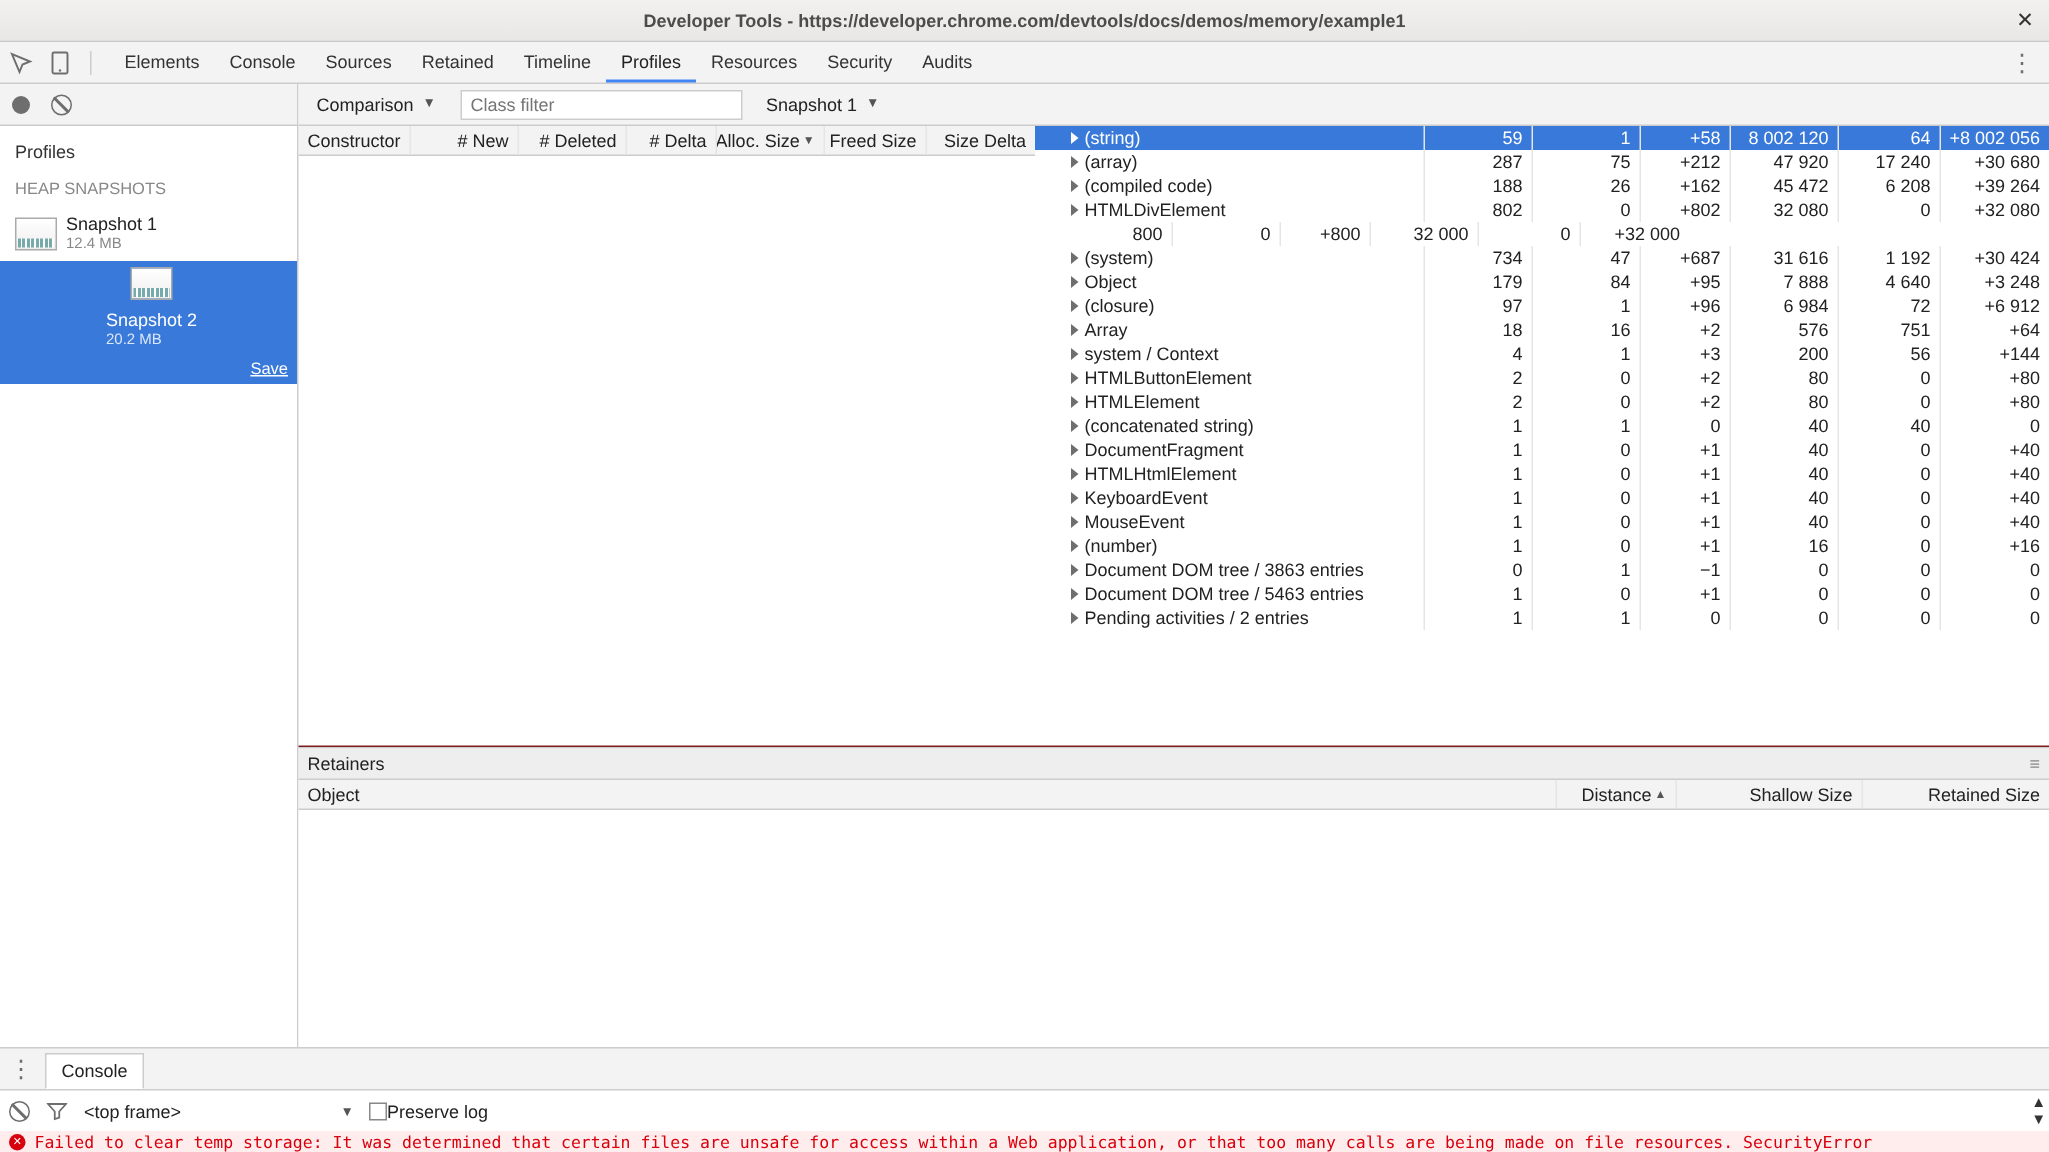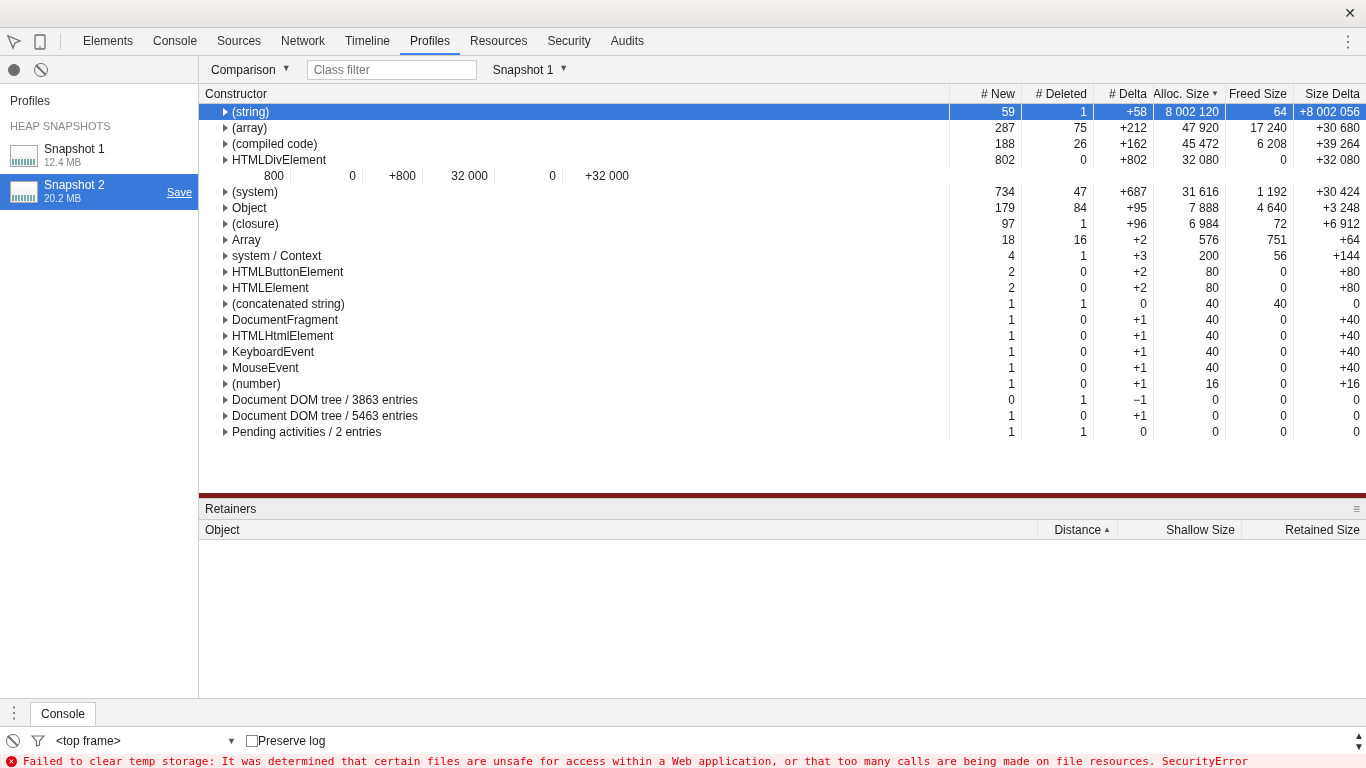--- a/index.html
+++ b/index.html
@@ -17,33 +17,33 @@
   .main { display: flex; height: calc(768px - 28px - 28px - 28px - 28px - 14px); }
   .sidebar { width: 199px; border-right: 1px solid #ccc; background: #fff; display: flex; flex-direction: column; }
   .sidebar-top { height: 28px; border-bottom: 1px solid #ccc; background: #f3f3f3; display: flex; align-items: center; padding: 0 8px; gap: 14px; }
   .circle { width: 12px; height: 12px; border: 1px solid #6e6e6e; border-radius: 50%; }
   .circle.filled { background: #6e6e6e; }
   .stop-icon { width:14px; height:14px; border:1.5px solid #6e6e6e; border-radius:50%; position:relative;}
   .stop-icon::after{content:"";position:absolute;width:14px;height:1.5px;background:#6e6e6e;top:5px;left:-1px;transform:rotate(45deg);}
   .sidebar-title { padding: 10px 10px 4px; color: #333; }
   .sidebar-cat { padding: 8px 10px 6px; color: #888; font-size: 11px; }
   .snapshot { display: flex; align-items: center; padding: 4px 6px 4px 10px; gap: 6px; cursor: default; }
-  .snapshot.selected { background: #3879d9; color: #fff; }
+  .snapshot.selected { background: #3879d9; color: #fff; flex-direction: column; }
   .snapshot .thumb { width: 28px; height: 22px; background: linear-gradient(#fff,#eee); border:1px solid #aaa; position:relative; }
   .snapshot .thumb::after{content:"";position:absolute;bottom:1px;left:1px;right:1px;height:6px;background:repeating-linear-gradient(90deg,#7aa,#7aa 2px,#fff 2px,#fff 3px);}
   .snapshot .meta { display:flex; flex-direction:column; line-height:14px; }
   .snapshot .size { font-size:10px; color:#888; }
   .snapshot.selected .size { color: #dbe7fb; }
   .snapshot .save { margin-left:auto; text-decoration: underline; color:#fff; font-size:11px; }
   .content { flex:1; display:flex; flex-direction:column; min-width:0; }
   .filterbar { height:28px; border-bottom:1px solid #ccc; background:#f3f3f3; display:flex; align-items:center; padding:0 8px; gap:12px; }
   .select { display:flex; align-items:flex-start; gap:6px; padding:2px 4px; }
   .select .tri { font-size:9px; color:#555; }
-  .classfilter { width: 170px; height:20px; border:1px solid #ccc; background:#fff; padding:0 6px; color:#999; font-size:12px; }
-  .table-wrap { flex:1; overflow:hidden; border-bottom:5px solid #7f1d1d; display:flex; flex-direction:column; }
+  .classfilter { width: 188px; height:20px; border:1px solid #ccc; background:#fff; padding:0 6px; color:#999; font-size:12px; }
+  .table-wrap { flex:1; overflow:hidden; border-bottom:1px solid #7f1d1d; display:flex; flex-direction:row; }
   .thead, .trow { display:flex; }
   .thead { background:#f3f3f3; border-bottom:1px solid #ccc; height:20px; }
   .th, .td { border-right:1px solid #e5e5e5; padding:2px 6px; overflow:hidden; white-space:nowrap; text-overflow:ellipsis; display:flex; align-items:center; }
   .th { color:#222; }
   .th.sort::after { content:" ▼"; font-size:8px; color:#555; margin-left:2px;}
   .num { justify-content:flex-end; }
   .c0 { flex:1; min-width:0; }
   .c1 { width:72px; }
   .c2 { width:72px; }
   .c3 { width:60px; }
@@ -72,20 +72,21 @@
   .chk { width:12px;height:12px;border:1px solid #888;}
   .console-err { height:14px; background:#ffecec; color:#d8000c; font-family: Menlo, Consolas, monospace; font-size:11px; padding:0 6px; overflow:hidden; white-space:nowrap; display:flex; align-items:center; gap:6px;}
   .err-badge{width:11px;height:11px;border-radius:50%;background:#d8000c;color:#fff;font-size:9px;line-height:11px;text-align:center;}
   .scroll-ind{position:absolute;right:2px;bottom:16px;font-size:10px;color:#333;}
   svg{display:block;}
 </style>
 </head>
 <body>
 
 <div class="titlebar">
+  <span class="title">Developer Tools - https://developer.chrome.com/devtools/docs/demos/memory/example1</span>
   <span class="close">✕</span>
 </div>
 
 <div class="toolbar">
   <div class="left-icons">
     <span class="icon">
       <svg width="16" height="16" viewBox="0 0 16 16">
           <path d="M2 2l5 12 2-5 5-2z" fill="none" stroke="#6e6e6e" stroke-width="1.3"></path>
         </svg>
     </span>
@@ -93,21 +94,21 @@
       <svg width="14" height="16" viewBox="0 0 14 16">
           <rect x="2" y="1" width="10" height="14" rx="1" fill="none" stroke="#6e6e6e" stroke-width="1.3"></rect>
           <circle cx="7" cy="13" r="0.8" fill="#6e6e6e"></circle>
         </svg>
     </span>
   </div>
   <div class="tabs" id="tabs">
       <span class="tab">Elements</span>
       <span class="tab">Console</span>
       <span class="tab">Sources</span>
-      <span class="tab">Network</span>
+      <span class="tab">Retained</span>
       <span class="tab">Timeline</span>
       <span class="tab active">Profiles</span>
       <span class="tab">Resources</span>
       <span class="tab">Security</span>
       <span class="tab">Audits</span>
     </div>
   <span class="dots">⋮</span>
 </div>
 
 <div class="main">

